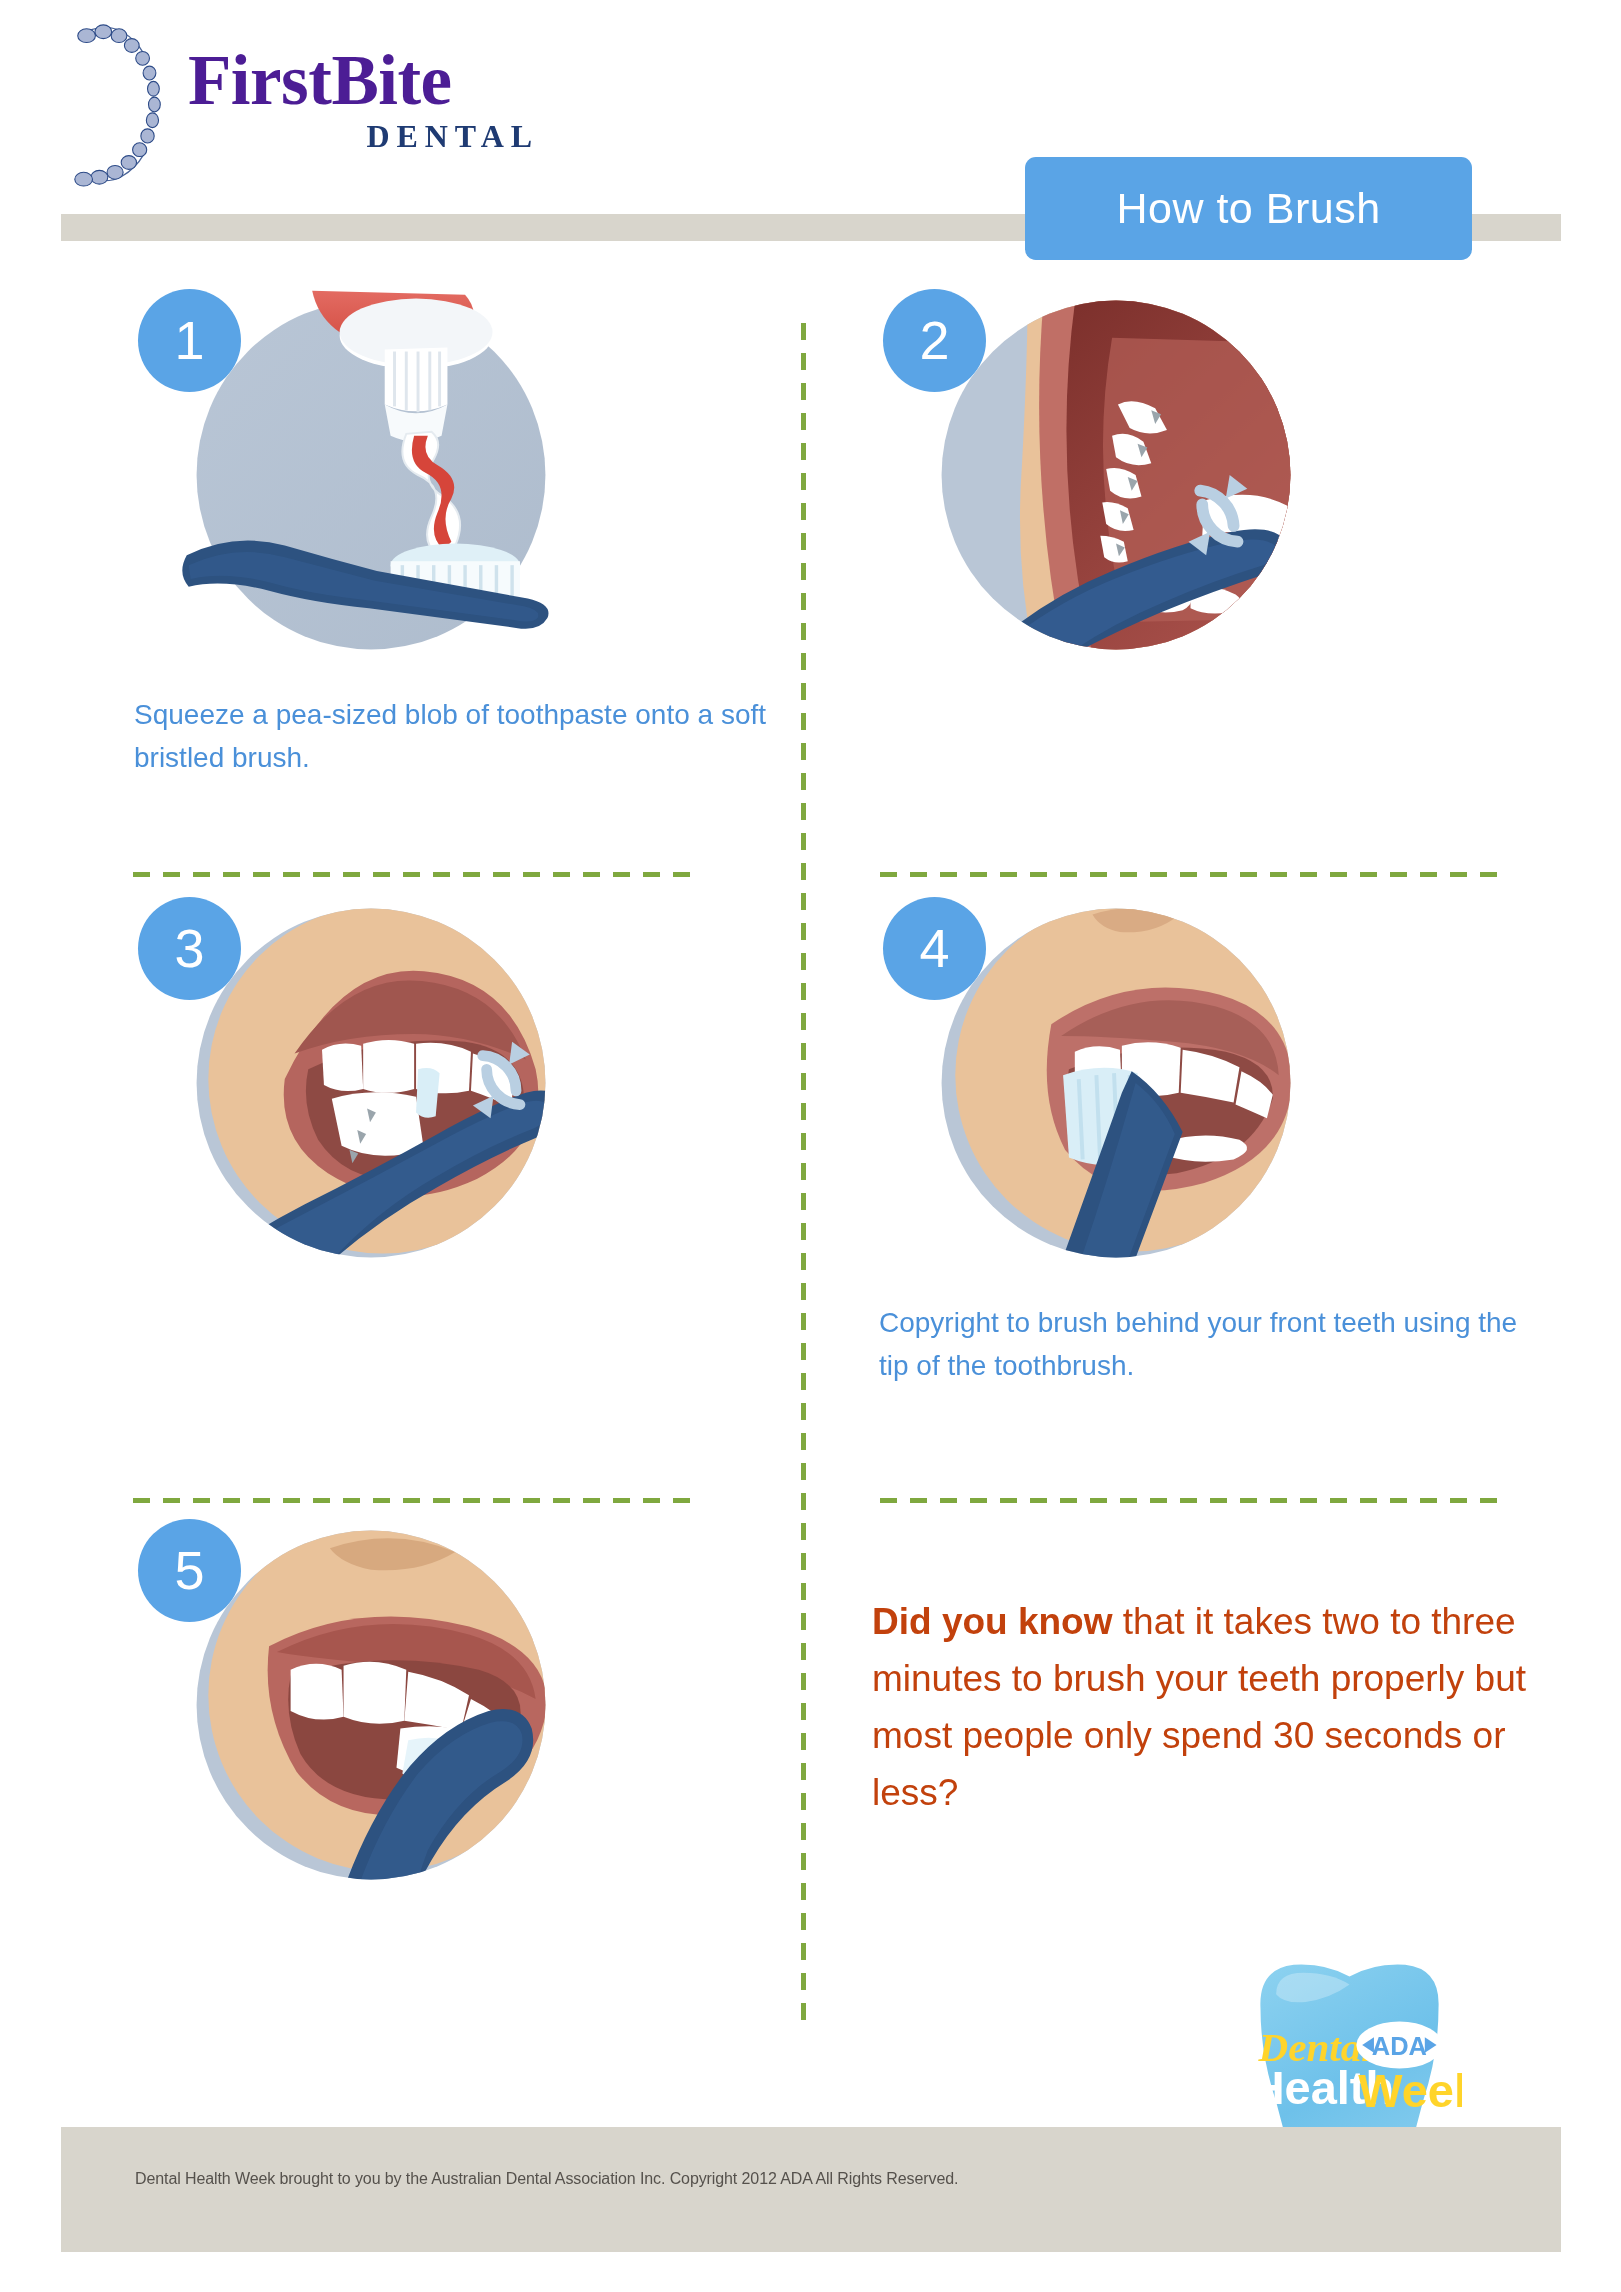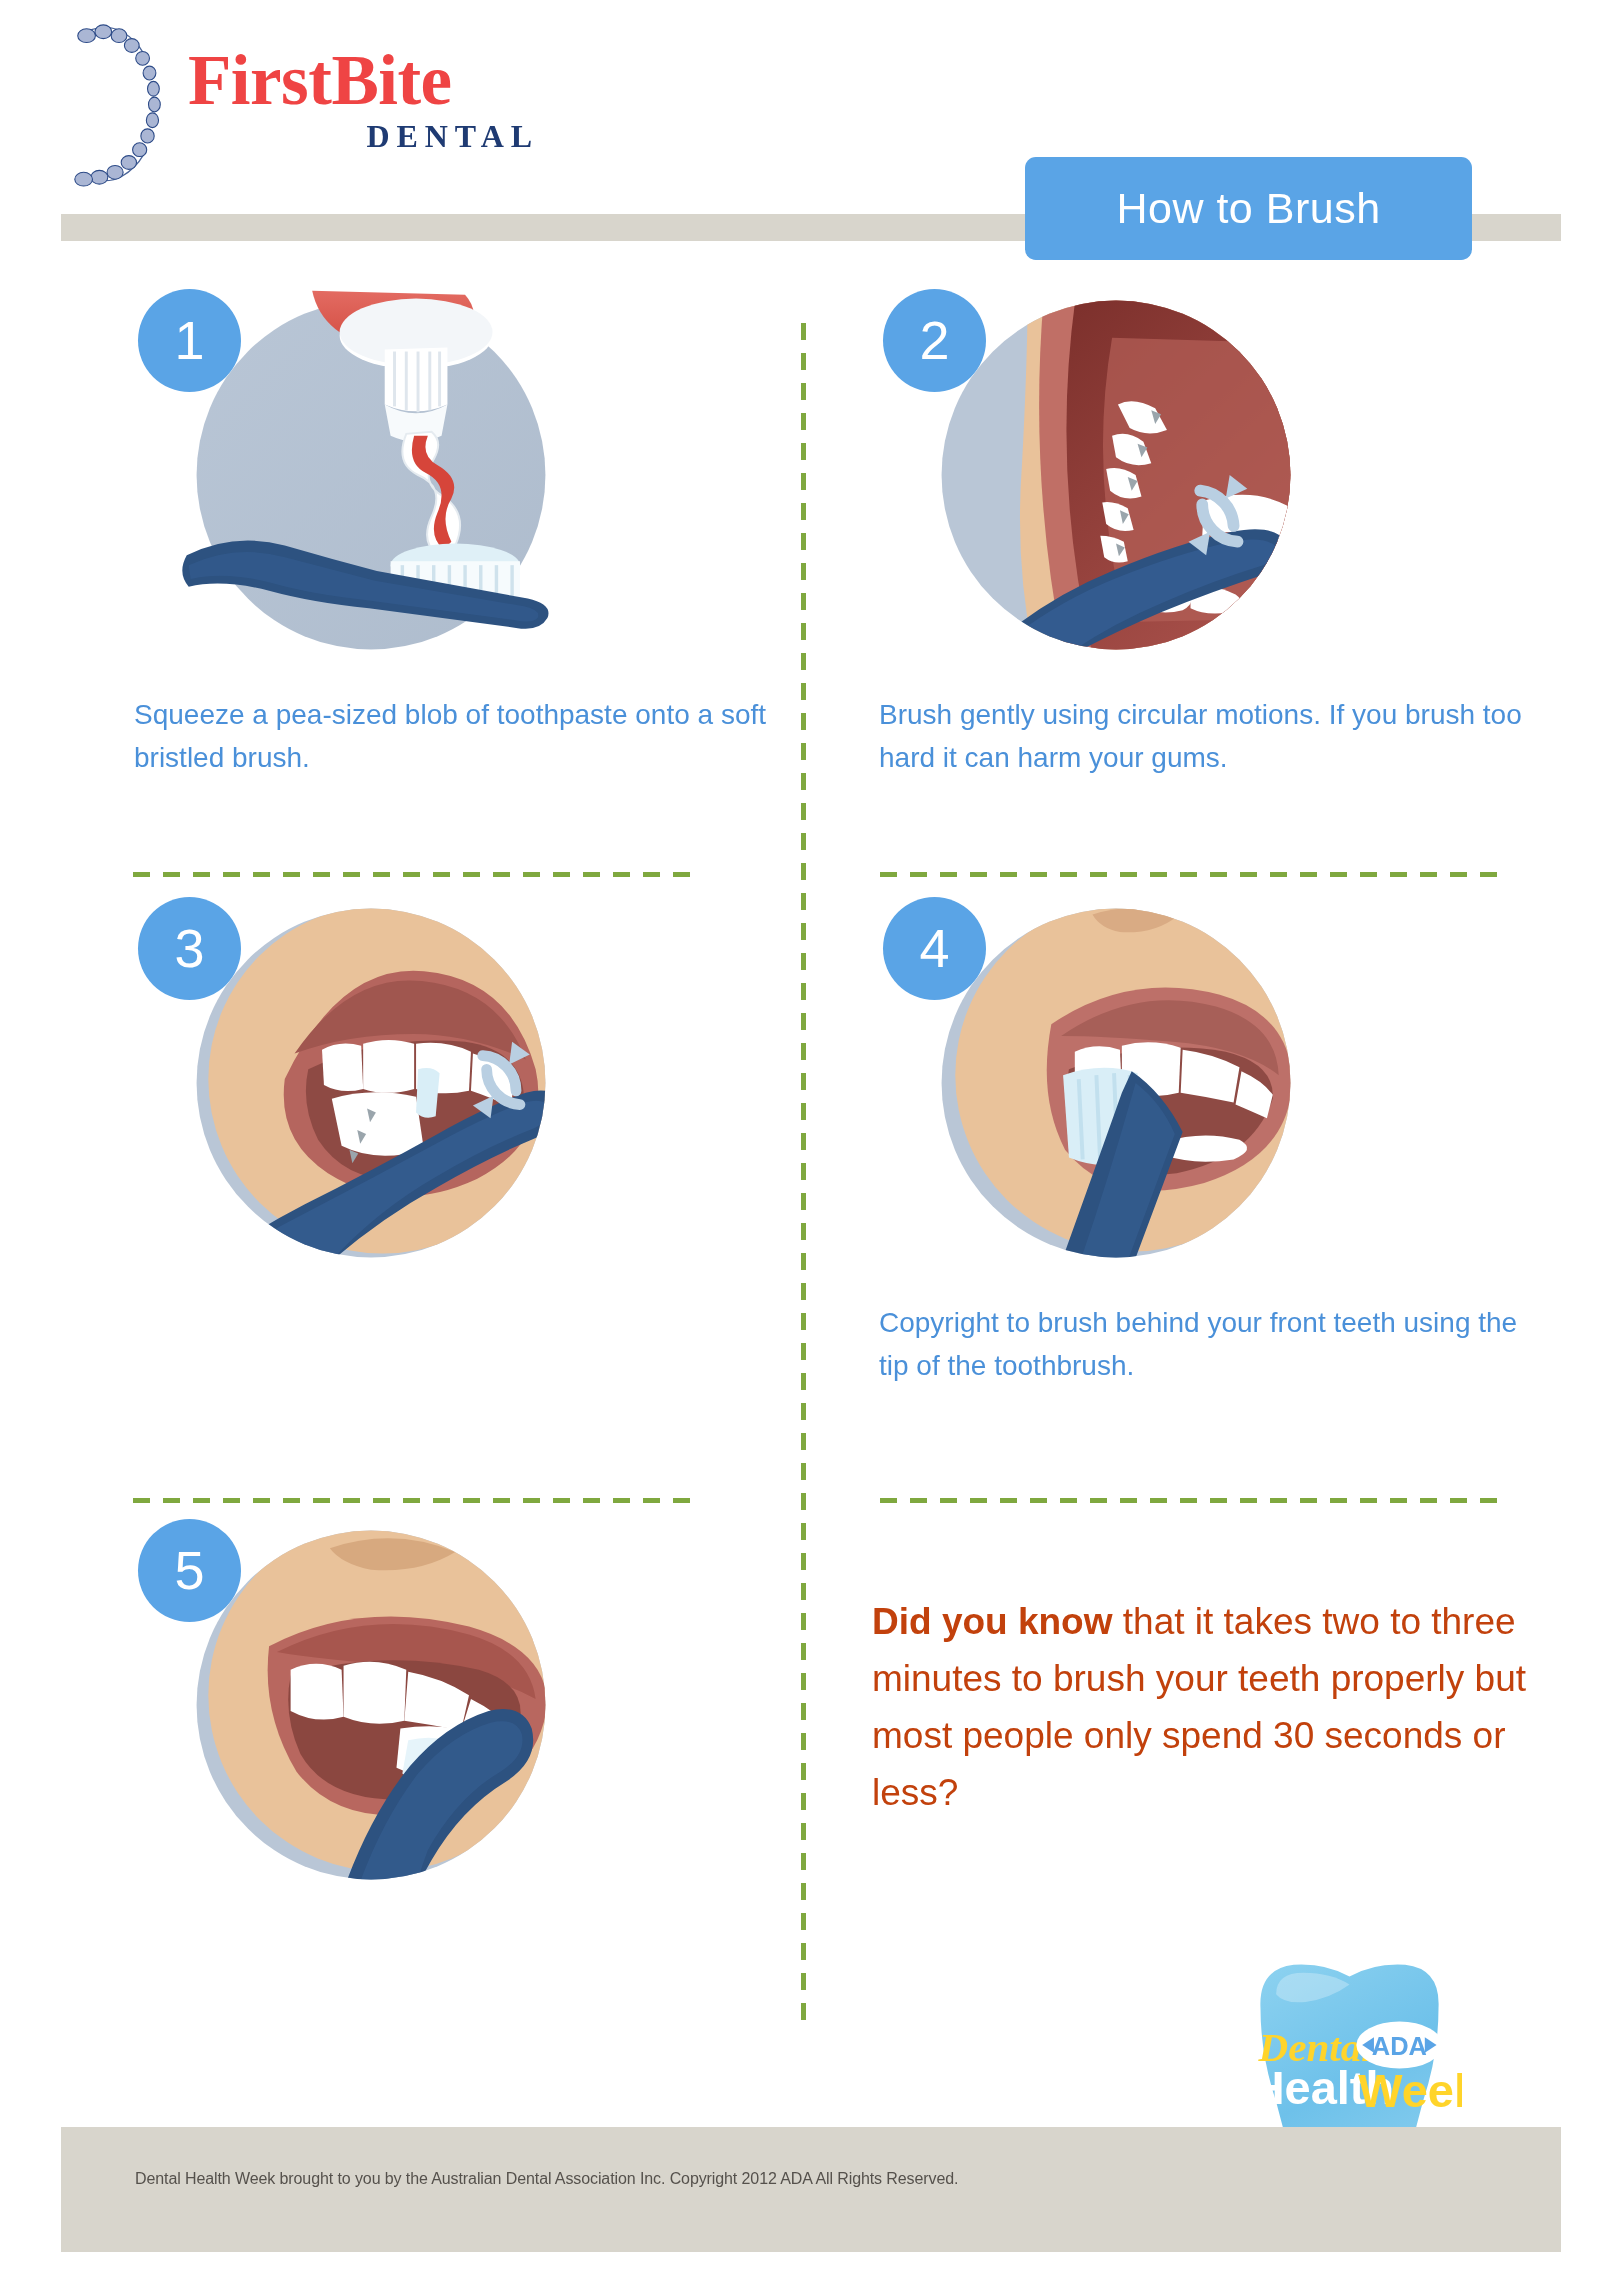--- a/index.html
+++ b/index.html
@@ -39,21 +39,21 @@
   #logo-text {
     position: absolute;
     left: 127px;
     top: 27.4px;
     width: 353px;
   }
   #logo-first-bite {
     font-family: "Liberation Serif", serif;
     font-size: 71px;
     font-weight: bold;
-    color: #ef4444;
+    color: #4c1d95;
     letter-spacing: -0.5px;
     line-height: 71px;
   }
   #logo-dental {
     font-family: "Liberation Serif", serif;
     font-size: 32px;
     font-weight: bold;
     color: #1f3b73;
     letter-spacing: 6.9px;
     text-align: right;
@@ -371,21 +371,20 @@
             <path d="M324 268 A38 38 0 0 1 288 230"></path>
           </g>
           <g fill="#b9cfe2">
             <path d="M316 200 l18 14 -22 10 Z"></path>
             <path d="M292 282 l-18 -14 22 -10 Z"></path>
           </g>
         </g>
       </svg>
       <div class="badge">2</div>
     </div>
-    <div class="caption">Brush gently using circular motions. If you brush too hard it can harm your gums.</div>
   </div>
 
   <div class="cell cell-left row-2">
     <div class="illus">
       <svg width="392" height="392" viewBox="0 0 400 400">
         <defs>
           <clipPath id="c3">
               <circle cx="200" cy="200" r="178"></circle>
             </clipPath>
         </defs>

